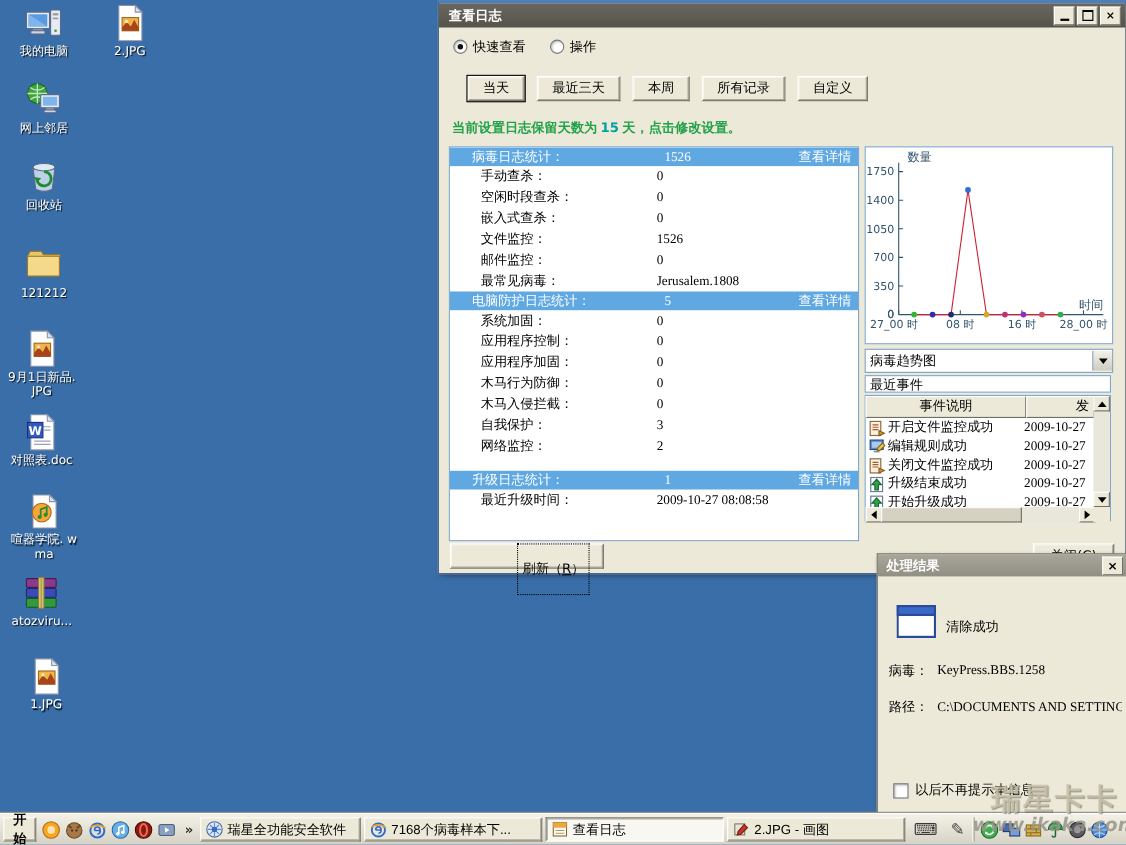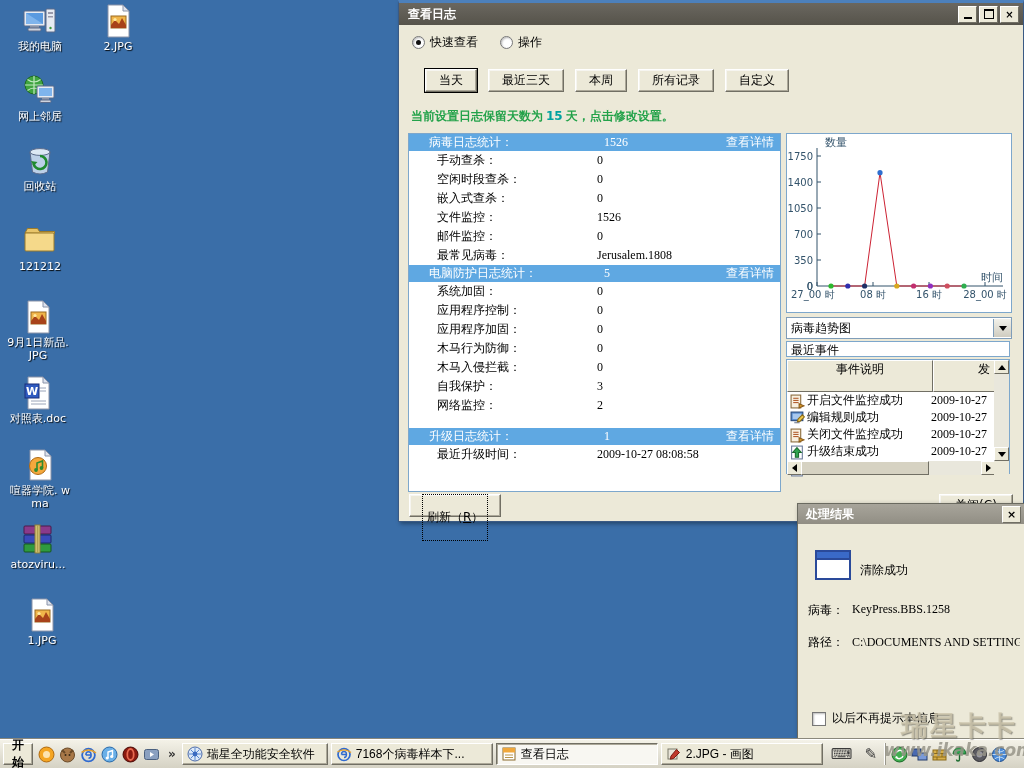--- a/index.html
+++ b/index.html
@@ -38,38 +38,38 @@
                border:1px solid #7da7cc;overflow:hidden;}
   .sec-header{height:17px;line-height:17px;background:#5fa8e2;color:#fff;display:flex;}
   .sec-title{padding-left:20px;width:175px;}
   .sec-total{width:110px;}
   .sec-detail{margin-left:auto;padding-right:6px;cursor:pointer;}
   .stat-row{height:19px;line-height:19px;display:flex;}
   .stat-label{padding-left:28px;width:160px;}
   .val,.stat-value{font-family:"Liberation Serif","DejaVu Serif",serif;font-size:12px;}
   .sec-gap{height:13px;}
   .refresh-btn{position:absolute;left:10px;top:491px;min-width:73px;}
-  .refresh-btn .inner{outline:1px dotted #000;padding:14px 4px;display:inline-block;}
+  .refresh-btn .inner{outline:1px dotted #000;padding:14px 4px;display:inline-block;margin-left:48px;}
   .close2-btn{position:absolute;left:540px;top:491px;min-width:74px;z-index:11;}
   
   .chart-panel{position:absolute;left:387px;top:130px;width:224px;height:178px;background:#fff;border:1px solid #7da7cc;}
   .trend-select{position:absolute;left:387px;top:314px;width:224px;height:20px;background:#fff;
                 border:1px solid #7f9db9;display:flex;align-items:center;cursor:pointer;gap:38px;}
   .ts-text{padding-left:4px;flex:1;}
   .ts-btn{width:17px;height:18px;background:linear-gradient(#f2f1ea,#cfccc0);border-left:1px solid #7f9db9;
           display:flex;align-items:center;justify-content:center;}
   .arrow-down{width:0;height:0;border:4px solid transparent;border-top:5px solid #000;margin-top:4px;}
   .arrow-up{width:0;height:0;border:4px solid transparent;border-bottom:5px solid #000;margin-bottom:4px;}
   .arrow-left{width:0;height:0;border:4px solid transparent;border-right:5px solid #000;margin-right:4px;}
   .arrow-right{width:0;height:0;border:4px solid transparent;border-left:5px solid #000;margin-left:4px;}
   
   .events-title-box{position:absolute;left:387px;top:338px;width:224px;height:16px;line-height:16px;
                     background:#fff;border:1px solid #7da7cc;padding-left:4px;box-sizing:border-box;}
   .events-table{position:absolute;left:387px;top:356px;width:224px;height:115px;background:#fff;border:1px solid #7da7cc;box-sizing:border-box;}
-  .ev-header{display:flex;height:32px;line-height:16px;}
+  .ev-header{display:flex;height:20px;line-height:16px;}
   .ev-h1,.ev-h2{background:#ece9d8;border:1px solid;border-color:#fff #716f64 #716f64 #fff;text-align:center;box-sizing:border-box;}
   .ev-h1{width:146px;}
   .ev-h2{width:62px;text-align:right;padding-right:4px;}
   .ev-row{display:flex;height:17px;line-height:17px;align-items:center;cursor:pointer;}
   .ev-ico{width:15px;height:14px;margin:0 2px 0 3px;flex:none;}
   .ev-text{width:124px;overflow:hidden;white-space:nowrap;}
   .ev-date{font-family:"Liberation Serif","DejaVu Serif",serif;font-size:12px;white-space:nowrap;}
   .vscroll{position:absolute;right:0;top:0;width:15px;height:101px;background:#e9e7dc;}
   .sbtn{position:absolute;width:15px;height:14px;background:#ece9d8;border:1px solid;border-color:#fff #716f64 #716f64 #fff;
         display:flex;align-items:center;justify-content:center;box-sizing:border-box;cursor:pointer;}

